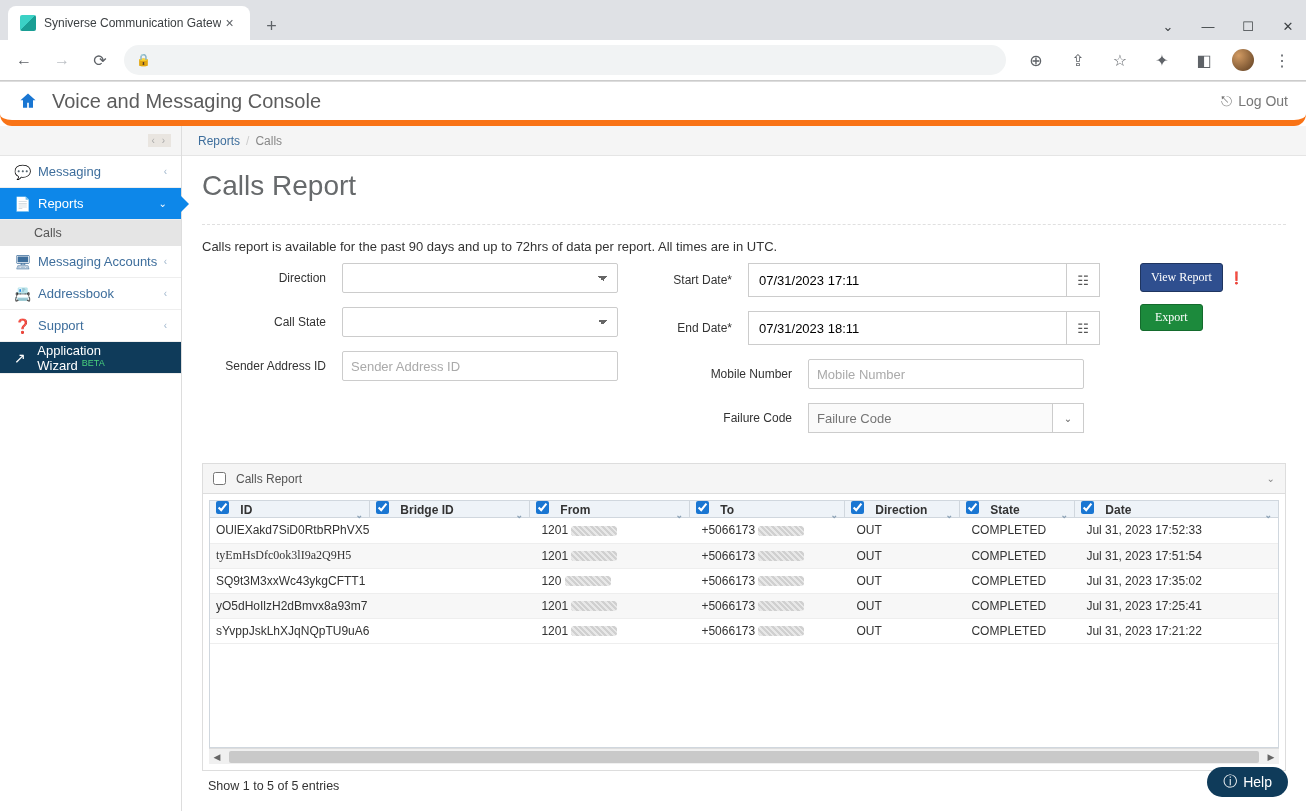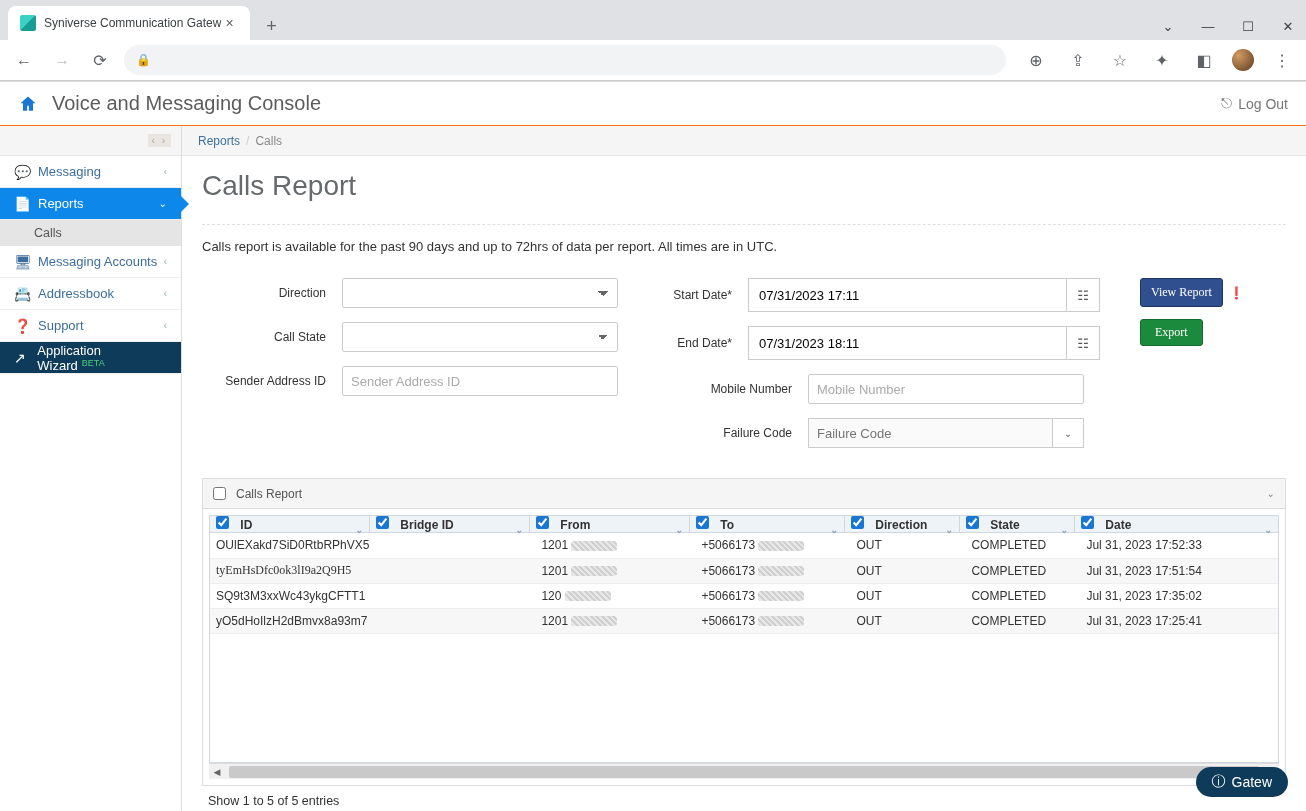--- a/index.html
+++ b/index.html
@@ -19,21 +19,21 @@
 .addr-row { display: flex; align-items: center; height: 40px; background:#fff; padding: 0 10px; gap: 10px; }
 .nav-arrow, .chrome-icon { width: 28px; height: 28px; display:flex; align-items:center; justify-content:center; color:#5f6368; font-size:16px; cursor:pointer; }
 .nav-arrow.disabled { color: #bdc1c6; }
 .address-bar { flex:1; height: 30px; border-radius: 15px; background:#f1f3f4; display:flex; align-items:center; padding:0 12px; color:#202124; font-size:14px; }
 .address-bar .lock { margin-right: 10px; font-size: 12px; color:#5f6368; }
 .addr-right { display:flex; align-items:center; gap: 14px; margin-left: 6px; }
 .avatar-img { width: 22px; height:22px; border-radius:50%; background: radial-gradient(circle at 30% 30%, #d29b63, #5a3b1f); }
 
 
 .app-shell { display:flex; flex-direction: column; height: calc(811px - 80px); border-top:1px solid #ddd; }
-.app-top { display:flex; align-items:center; height: 44px; border-bottom:1px solid #f97316; padding: 0 18px; }
+.app-top { display:flex; align-items:center; height: 44px; border-bottom:6px solid #f97316; padding: 0 18px; border-radius: 12px; }
 .app-home-icon { color:#1976d2; font-size:20px; margin-right: 14px; }
 .app-title { font-size: 20px; color:#5c5c5c; font-weight:400; }
 .app-logout { margin-left:auto; display:flex; align-items:center; gap:6px; color:#777; font-size:14px; cursor:pointer; }
 
 .app-body { display:flex; flex:1; min-height:0; }
 
 
 .sidebar { width: 182px; background:#fff; border-right:1px solid #ddd; display:flex; flex-direction:column; }
 .side-nav-strip { height: 30px; background:#f5f5f5; border-bottom:1px solid #e5e5e5; display:flex; align-items:center; justify-content:flex-end; padding-right:10px; }
 .side-nav-arrows { background:#e9e5e0; padding: 1px 4px; font-size:10px; color:#aaa; letter-spacing:2px; }
@@ -50,21 +50,21 @@
 
 
 .content { flex:1; overflow:auto; background:#fff; }
 .bc-row { height:30px; background:#f5f5f5; border-bottom:1px solid #e5e5e5; display:flex; align-items:center; padding:0 16px; font-size:12px; color:#888; }
 .bc-row a { color:#3e6e9c; text-decoration:none; }
 .bc-sep { margin:0 6px; color:#ccc; }
 
 .page-pad { padding: 14px 20px 20px 20px; }
 .page-h1 { font-size:28px; font-weight:400; color:#676a6c; margin-bottom: 22px; }
 .hr { border:none; border-top:1px dashed #e0e0e0; margin-bottom: 14px; }
-.desc-text { font-size:13px; color:#333; margin-bottom: 24px; }
+.desc-text { font-size:13px; color:#333; margin-bottom: 9px; }
 
 .filters { display:flex; gap: 40px; align-items:flex-start; }
 .fcol { display:flex; flex-direction:column; gap:14px; }
 .frow { display:flex; align-items:center; }
 .flabel { width: 140px; text-align:right; padding-right: 16px; font-size:12px; color:#333; }
 .fselect, .finput { height: 30px; border:1px solid #ccc; border-radius:2px; background:#fff; font-size:13px; padding:0 8px; }
 .fselect { width: 276px; appearance:none; background-image: linear-gradient(45deg, transparent 50%, #666 50%), linear-gradient(135deg, #666 50%, transparent 50%); background-position: calc(100% - 14px) 12px, calc(100% - 9px) 12px; background-size: 5px 5px; background-repeat:no-repeat; }
 .finput { width: 276px; }
 .finput::placeholder { color:#aaa; }
 .date-wrap { display:flex; }
@@ -310,32 +310,41 @@
                     </tr>
                     <tr>
                       <td style="width: 160px;">yO5dHoIlzH2dBmvx8a93m7</td>
                       <td style="width: 160px;"></td>
                       <td style="width: 160px;">1201 <span class="redact"></span></td>
                       <td style="width: 155px;">+5066173 <span class="redact"></span></td>
                       <td style="width: 115px;">OUT</td>
                       <td style="width: 115px;">COMPLETED</td>
                       <td style="width: auto;">Jul 31, 2023 17:25:41</td>
                     </tr>
+                    <tr>
+                      <td style="width: 160px;">sYvppJskLhXJqNQpTU9uA6</td>
+                      <td style="width: 160px;"></td>
+                      <td style="width: 160px;">1201 <span class="redact"></span></td>
+                      <td style="width: 155px;">+5066173 <span class="redact"></span></td>
+                      <td style="width: 115px;">OUT</td>
+                      <td style="width: 115px;">COMPLETED</td>
+                      <td style="width: auto;">Jul 31, 2023 17:21:22</td>
+                    </tr>
                   </tbody>
                 </table>
             </div>
             <div class="hscroll">
               <span class="arr l">◀</span>
               <span class="thumb"></span>
               <span class="arr r">▶</span>
             </div>
           </div>
         </div>
         <div class="info-line">Show 1 to 5 of 5 entries</div>
       </div>
     </div>
   </div>
 </div>
 
 <div class="help-pill">
   <span>ⓘ</span>
-  <span>Gatew</span>
+  <span>Help</span>
 </div>
 
 </body></html>

